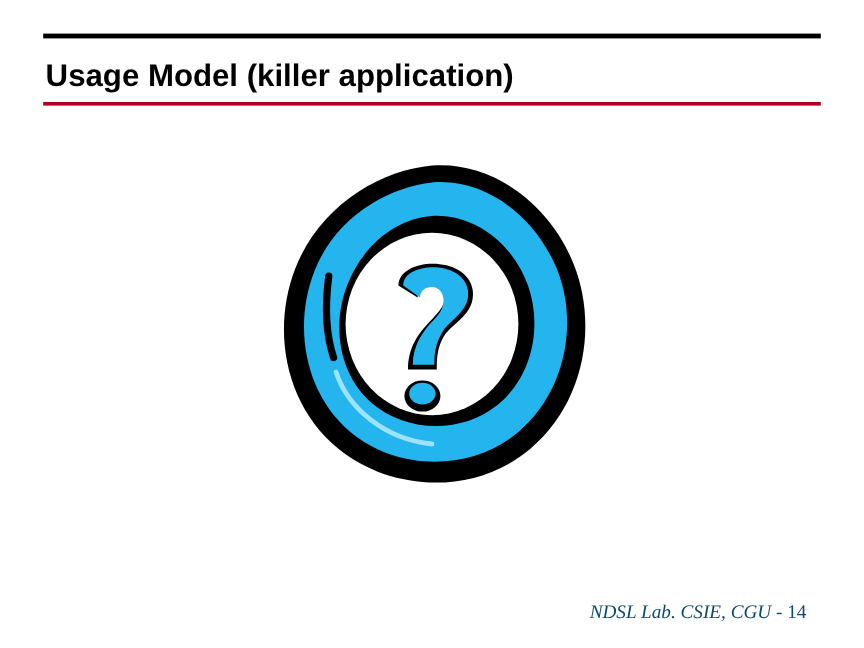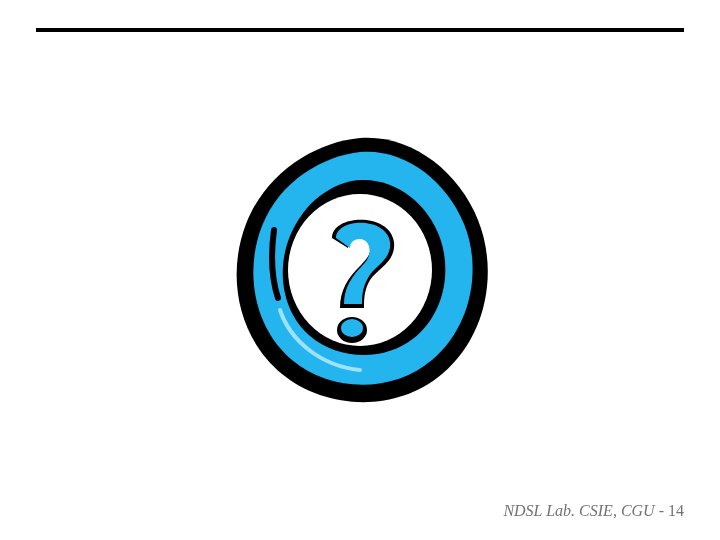--- a/index.html
+++ b/index.html
@@ -45,37 +45,41 @@
       position: absolute;
       top: 130px;
       left: 50%;
       transform: translateX(-50%);
       width: 280px;
       height: 280px;
     }
     .footer {
       position: absolute;
       bottom: 20px;
-      right: 36px;
+      right: 48px;
       font-family: "Times New Roman", Georgia, serif;
       font-style: italic;
       font-size: 16px;
-      color: #737373;
+      color: #0c4a6e;
     }
     .footer .pagenum {
       font-style: normal;
     }
   </style>
 </head>
 <body>
 
 <div class="slide">
 
   <div class="top-rule"></div>
 
+  <div class="title-wrap">
+    <div class="title">Usage Model (killer application)</div>
+    <div class="title-underline"></div>
+  </div>
 
   <div class="center-graphic">
     <svg viewBox="0 0 280 280" width="280" height="280">
 
       <path d="M140 8
         C190 4 238 40 258 90
         C278 140 268 205 222 244
         C176 283 106 280 62 244
         C18 208 6 146 26 94
         C46 42 96 12 140 8 Z" fill="#000"></path>

